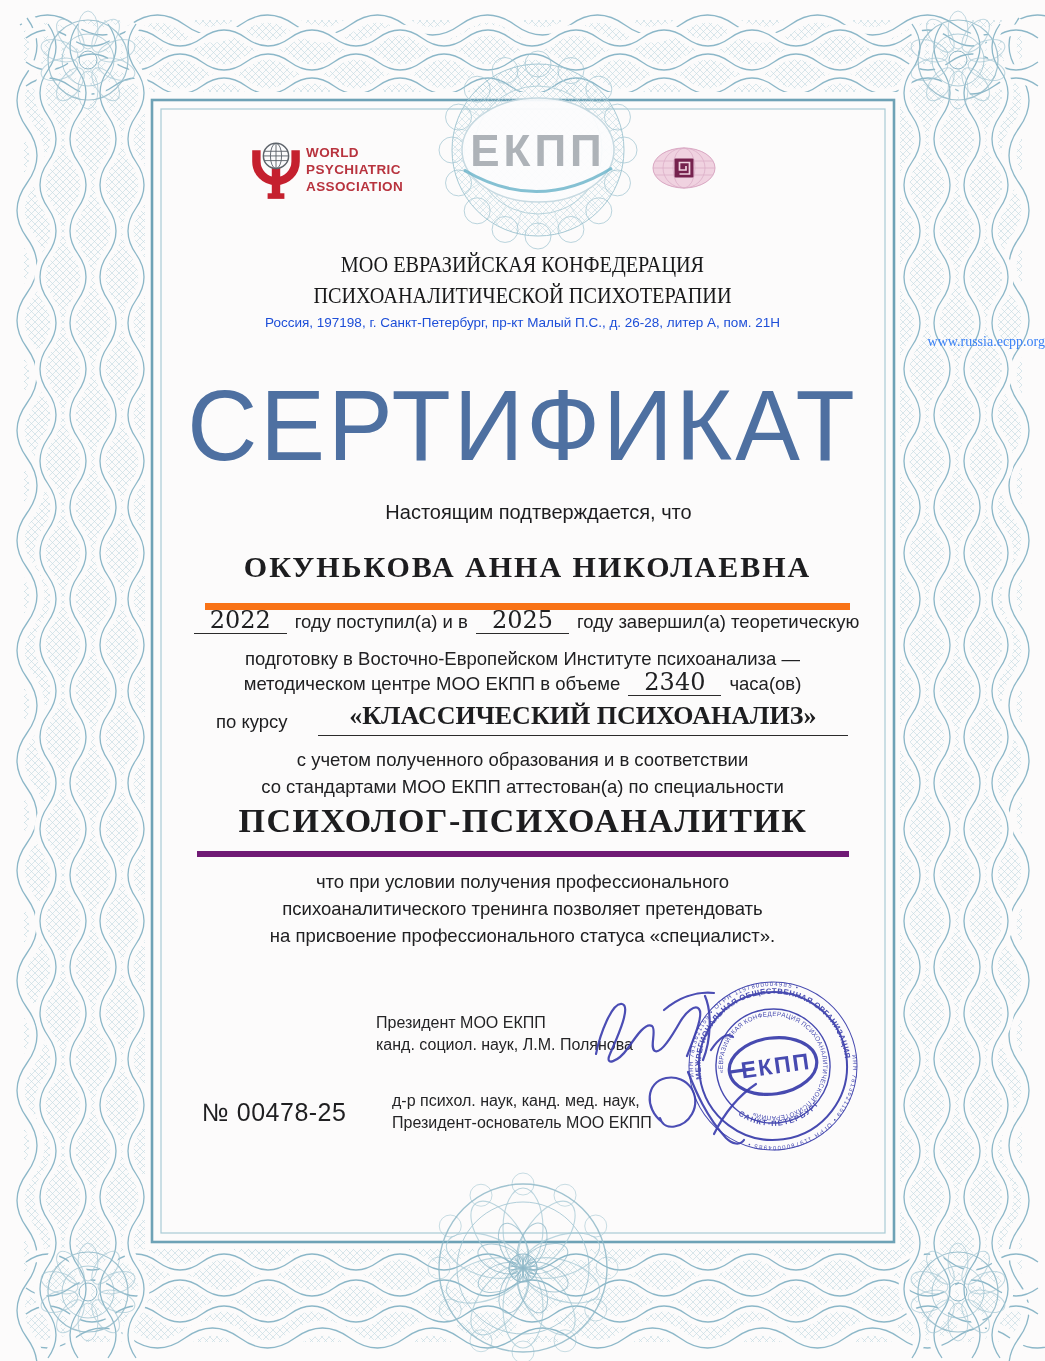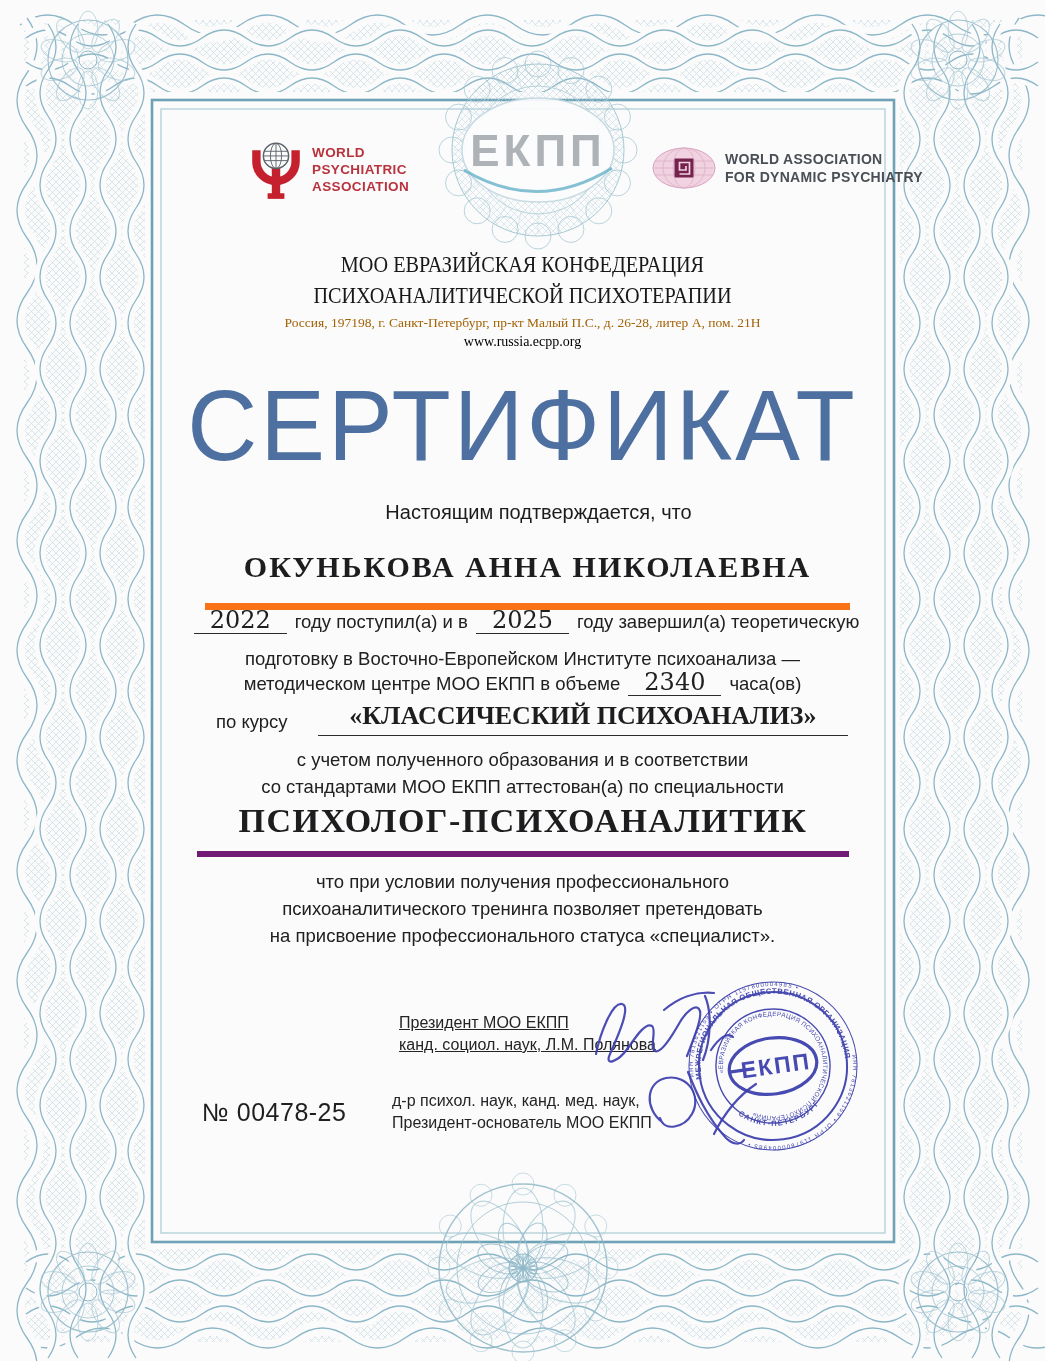--- a/index.html
+++ b/index.html
@@ -4,28 +4,28 @@
 <style>
   html,body{margin:0;padding:0;}
   body{width:1045px;height:1361px;position:relative;background:#fcfbfb;
        font-family:"Liberation Sans",sans-serif;color:#1d1d1f;overflow:hidden;}
   .abs{position:absolute;z-index:3;}
   #bg-deco{position:absolute;left:0;top:0;z-index:0;pointer-events:none;}
   #sig-layer{position:absolute;left:0;top:0;z-index:5;pointer-events:none;}
   #stamp{position:absolute;left:658px;top:951px;z-index:4;transform:rotate(-8deg);opacity:.93;}
   .centered{left:0;width:1045px;text-align:center;}
   
-  .logo{display:flex;align-items:center;gap:8px;}
+  .logo{display:flex;align-items:center;gap:2px;}
   .wpa-text{font-size:13.5px;font-weight:700;letter-spacing:.4px;color:#b8333e;line-height:17px;}
   .wadp-text{font-size:14px;font-weight:700;letter-spacing:.3px;color:#4a4f55;line-height:18px;}
   
   .org-name{font-family:"Liberation Serif",serif;font-size:23px;line-height:30px;color:#181819;
             transform:scaleX(.88);transform-origin:center;}
-  .addr{font-family:Liberation Serif, serif;font-size:13.5px;color:#a16207;}
-  .site{font-family:"Liberation Serif",serif;font-size:14px;color:#000000;}
+  .addr{font-family:Liberation Sans, sans-serif;font-size:13.5px;color:#1d4ed8;}
+  .site{font-family:"Liberation Serif",serif;font-size:14px;color:#3b82f6;text-align:right;}
   .title{font-size:97px;font-weight:400;letter-spacing:3px;color:#4e70a1;transform:scaleY(1.04);}
   .subtitle{font-size:20px;font-weight:500;color:#1c1c1e;}
   
   .holder{left:205px;width:645px;text-align:center;font-family:"Liberation Serif",serif;
           font-size:30px;font-weight:600;letter-spacing:2px;border-bottom:7px solid #f97316;padding-bottom:19px;}
   .bodyline{font-size:18.5px;line-height:31px;font-weight:500;color:#202022;}
   .year{font-family:"DejaVu Serif",serif;font-size:24px;font-weight:400;display:inline-block;
         padding:0 16px 1px 16px;border-bottom:1.6px solid #2b2b2b;margin:0 8px;line-height:24px;}
   .courserow{left:216px;width:632px;display:flex;align-items:flex-end;}
   .courselabel{font-size:18.5px;font-weight:500;padding-bottom:3px;white-space:nowrap;}
@@ -263,24 +263,20 @@
 
 <div class="abs logo" style="left:651px;top:146px;">
   <svg width="66" height="44" viewBox="-33 -22 66 44">
     <ellipse cx="0" cy="0" rx="31" ry="20" fill="#f0d2e0" stroke="#d9a6c2" stroke-width="1"></ellipse>
     <ellipse cx="0" cy="0" rx="21" ry="20" fill="none" stroke="#dcaec8" stroke-width=".8"></ellipse>
     <ellipse cx="0" cy="0" rx="11" ry="20" fill="none" stroke="#dcaec8" stroke-width=".8"></ellipse>
     <path d="M-29,-7 H29 M-31,0 H31 M-29,7 H29" stroke="#dcaec8" stroke-width=".8"></path>
     <rect x="-9.5" y="-9.5" width="19" height="19" rx="1" fill="#76224e"></rect>
     <path d="M-4.5,6 H5.5 V-5.5 H-4.5 V2 H2 V-2" fill="none" stroke="#f0d2e0" stroke-width="1.7"></path>
   </svg>
-  <div class="wadp-text">
-    <div>WORLD ASSOCIATION</div>
-    <div>FOR DYNAMIC PSYCHIATRY</div>
-  </div>
 </div>
 
 <div class="abs centered org-name" style="top:250px;">МОО ЕВРАЗИЙСКАЯ КОНФЕДЕРАЦИЯ</div>
 <div class="abs centered org-name" style="top:281px;">ПСИХОАНАЛИТИЧЕСКОЙ ПСИХОТЕРАПИИ</div>
 <div class="abs centered addr" style="top:315px;">Россия, 197198, г. Санкт-Петербург, пр-кт Малый П.С., д. 26-28, литер А, пом. 21Н</div>
 <div class="abs centered site" style="top:334px;">www.russia.ecpp.org</div>
 
 <div class="abs centered title" style="top:370px;">СЕРТИФИКАТ</div>
 <div class="abs centered subtitle" style="top:501px;padding-left:16px;">Настоящим подтверждается, что</div>
 
@@ -301,21 +297,21 @@
 
 <div class="abs centered bodyline" style="top:744px;">с учетом полученного образования и в соответствии</div>
 <div class="abs centered bodyline" style="top:771px;">со стандартами МОО ЕКПП аттестован(а) по специальности</div>
 
 <div class="abs specialty" style="top:802px;">ПСИХОЛОГ-ПСИХОАНАЛИТИК</div>
 
 <div class="abs centered bodyline" style="top:866px;">что при условии получения профессионального</div>
 <div class="abs centered bodyline" style="top:893px;">психоаналитического тренинга позволяет претендовать</div>
 <div class="abs centered bodyline" style="top:920px;">на присвоение профессионального статуса «специалист».</div>
 
-<div class="abs sig" style="left:399px;top:1012px;text-decoration:underline;">
+<div class="abs sig" style="left:376px;top:1012px;">
   <div>Президент МОО ЕКПП</div>
   <div>канд. социол. наук, Л.М. Полянова</div>
 </div>
 <div class="abs sig" style="left:392px;top:1090px;">
   <div>д-р психол. наук, канд. мед. наук,</div>
   <div>Президент-основатель МОО ЕКПП</div>
 </div>
 
 <div class="abs cert-no" style="left:170px;top:1098px;margin-left:32px;">№ 00478-25</div>
 

